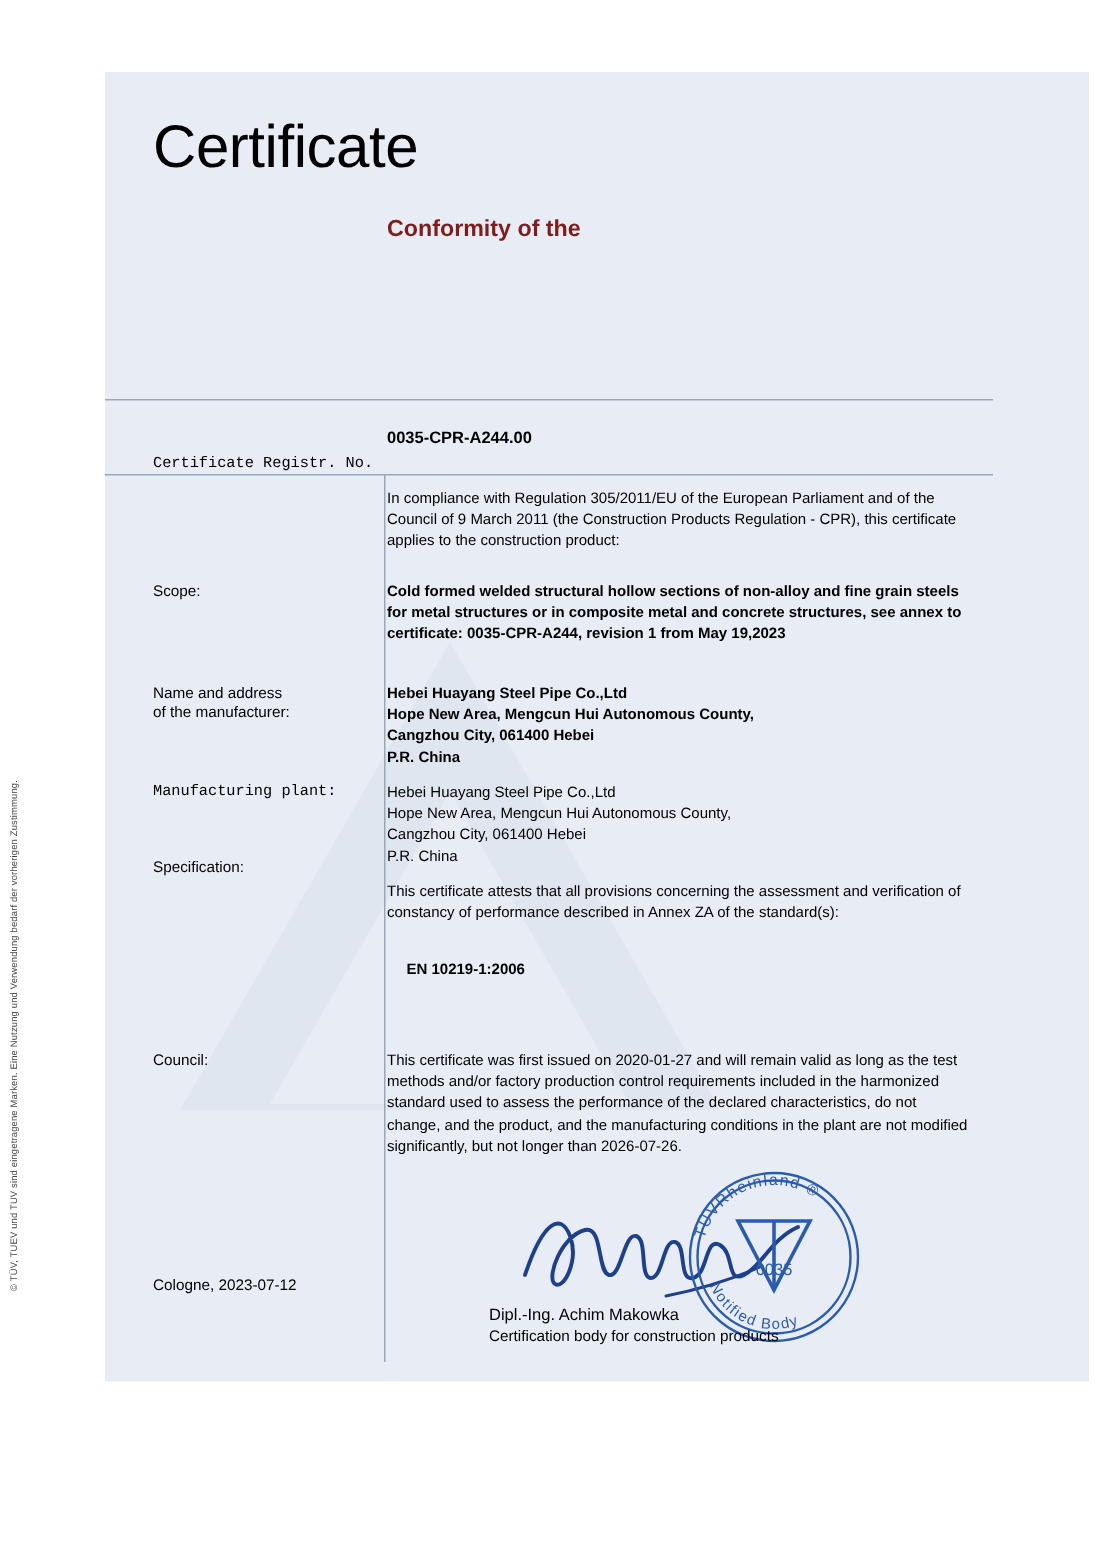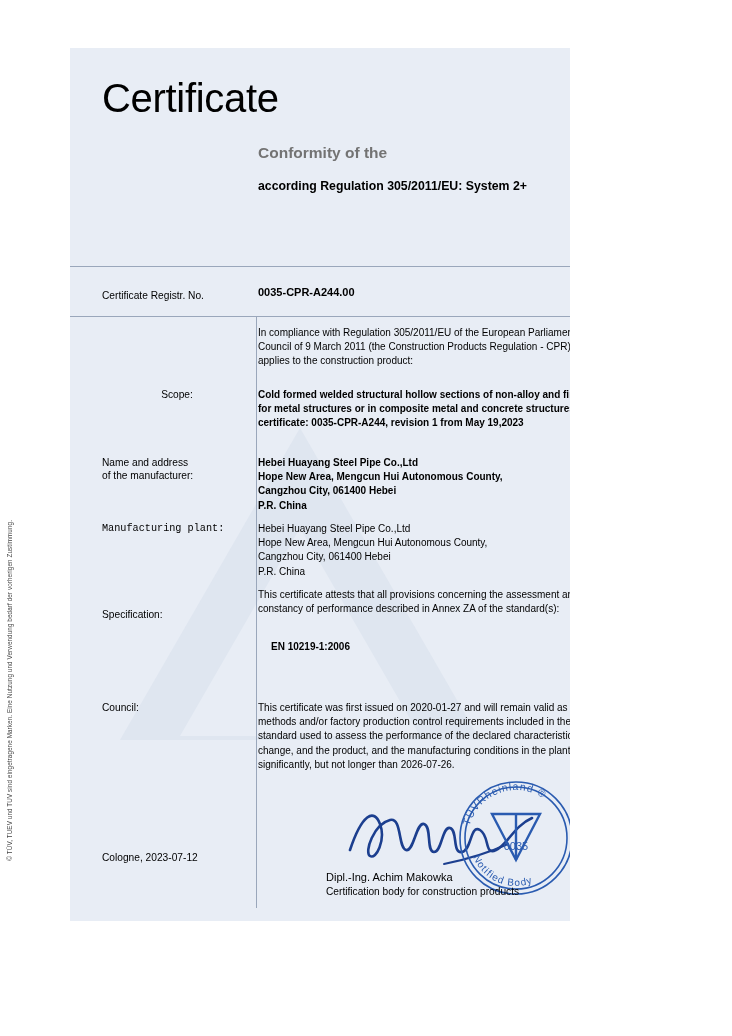--- a/index.html
+++ b/index.html
@@ -27,21 +27,21 @@
     font-size: 6.3px;
     color: #444;
     letter-spacing: 0.1px;
   }
 
   
   .cert-panel {
     position: absolute;
     left: 70px;
     top: 48px;
-    width: 500px;
+    width: 656px;
     height: 873px;
     background: #e8edf5;
     overflow: hidden;
   }
   
   .watermark {
     position: absolute;
     left: 50px;
     top: 380px;
     width: 0;
@@ -83,21 +83,21 @@
   .subtitle-block {
     position: absolute;
     left: 188px;
     top: 95px;
     width: 400px;
   }
   .subtitle {
     font-size: 15.5px;
     font-weight: bold;
     line-height: 1.32;
-    color: #737373;
+    color: #7f1d1d;
   }
   .subtitle2 {
     margin-top: 16px;
     font-size: 12.3px;
     font-weight: bold;
     color: #000;
   }
 
   .rule {
     position: absolute;
@@ -114,22 +114,23 @@
     left: 186px;
     top: 268px;
     width: 1px;
     height: 592px;
     background: #9aa7bb;
   }
 
   .reg-label {
     position: absolute;
     left: 32px;
-    top: 242px;
+    top: 256px;
     font-size: 10.2px;
+    font-family: Liberation Mono, monospace;
   }
   .reg-value {
     position: absolute;
     left: 188px;
     top: 238px;
     font-size: 11px;
     font-weight: bold;
   }
 
   .row-label {
@@ -142,27 +143,27 @@
   .row-value {
     position: absolute;
     left: 188px;
     width: 390px;
     font-size: 10px;
     line-height: 1.42;
   }
   .row-value.bold { font-weight: bold; }
 
   .intro { top: 278px; }
-  .lbl-scope { top: 340px; text-align: center; }
+  .lbl-scope { top: 340px; }
   .val-scope { top: 340px; }
   .lbl-name { top: 408px; }
   .val-name { top: 408px; }
   .lbl-plant { top: 474px; font-family: Liberation Mono, monospace; }
   .val-plant { top: 474px; }
-  .lbl-spec { top: 560px; }
+  .lbl-spec { top: 524px; }
   .val-spec { top: 540px; }
   .val-standard { top: 592px; font-weight: bold; margin-left: 13px; }
   .val-spec2 { top: 619px; }
   .lbl-valid { top: 653px; }
   .val-valid { top: 653px; }
 
   .place-date {
     position: absolute;
     left: 32px;
     top: 804px;
@@ -218,21 +219,20 @@
 <div class="cert-panel">
   <div class="watermark"></div>
   <div class="watermark-inner"></div>
 
   <div class="panel-content">
 
     <div class="title">Certificate</div>
 
     <div class="subtitle-block">
       <div class="subtitle">Conformity of the</div>
-      <div class="subtitle2">according Regulation 305/2011/EU: System 2+</div>
     </div>
 
     <div class="rule rule-1"></div>
     <div class="rule rule-2"></div>
     <div class="vline"></div>
 
     <div class="reg-label">Certificate Registr. No.</div>
     <div class="reg-value">0035-CPR-A244.00</div>
 
     <div class="row-value intro">In compliance with Regulation 305/2011/EU of the European Parliament and of the Council of 9 March 2011 (the Construction Products Regulation - CPR), this certificate applies to the construction product:</div>

